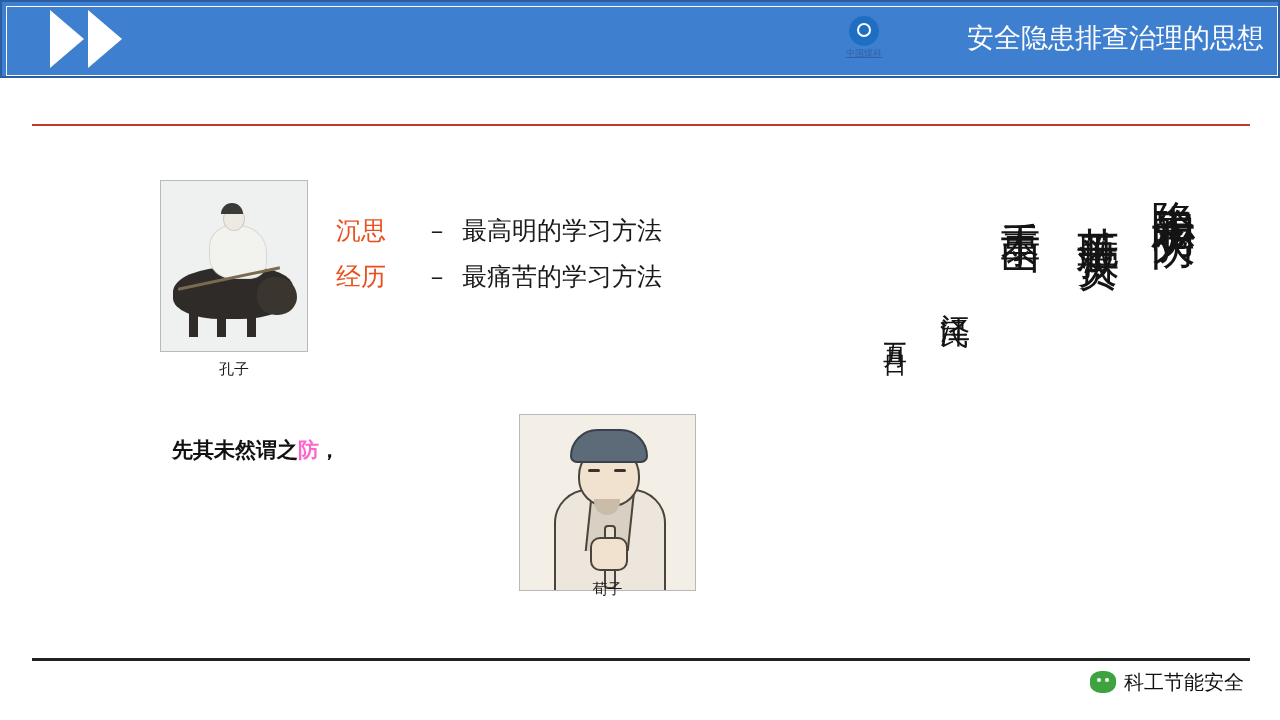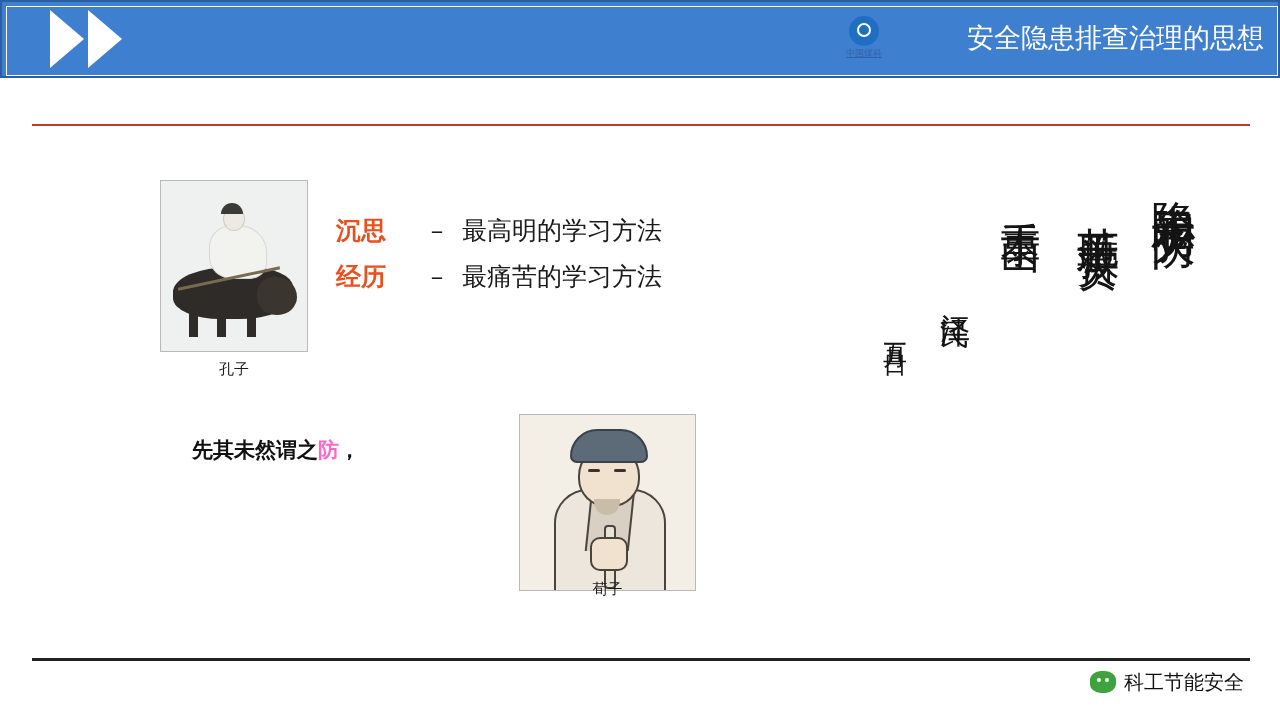--- a/index.html
+++ b/index.html
@@ -146,38 +146,37 @@
   .learn-row {
     height: 46px;
     line-height: 46px;
     white-space: nowrap;
     font-family: "DejaVu Serif", serif;
     font-size: 25px;
     color: #1a1a1a;
   }
   .learn-key {
     color: #e8501e;
-    font-weight: bold;
+    font-weight: normal;
     display: inline-block;
     width: 76px;
     text-align: left;
   }
   .learn-dash {
     display: inline-block;
     width: 34px;
     text-align: center;
     color: #1a1a1a;
   }
 
   
   .quote-block {
     position: absolute;
     left: 172px; top: 432px;
     width: 340px;
-    margin-left: 20px;
   }
   .quote-line {
     height: 36px;
     line-height: 36px;
     white-space: nowrap;
     font-family: "DejaVu Sans", sans-serif;
     font-weight: bold;
     font-size: 21px;
     color: #111111;
   }

